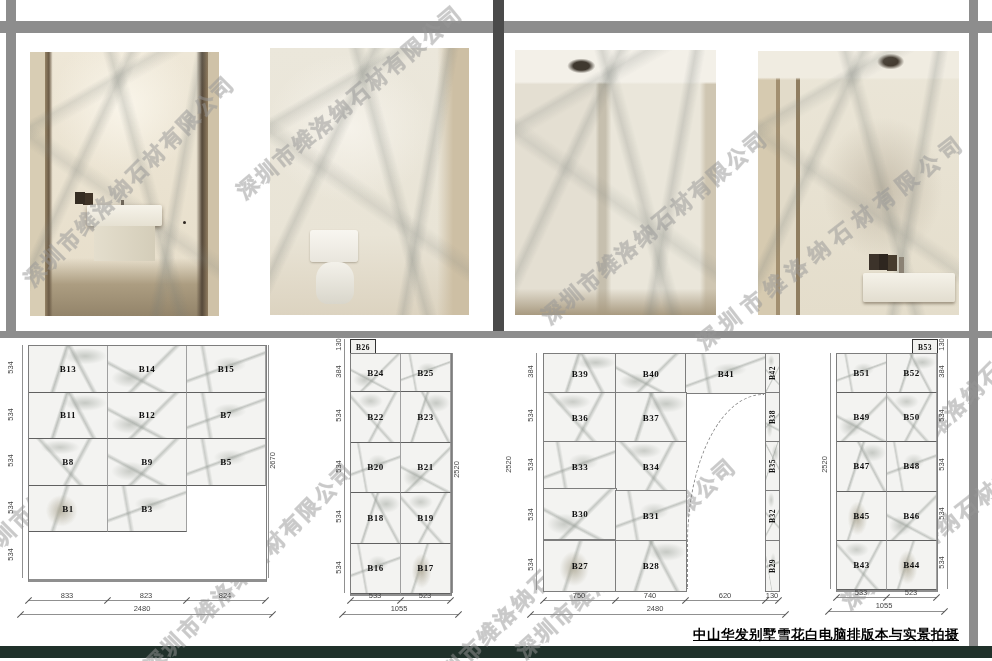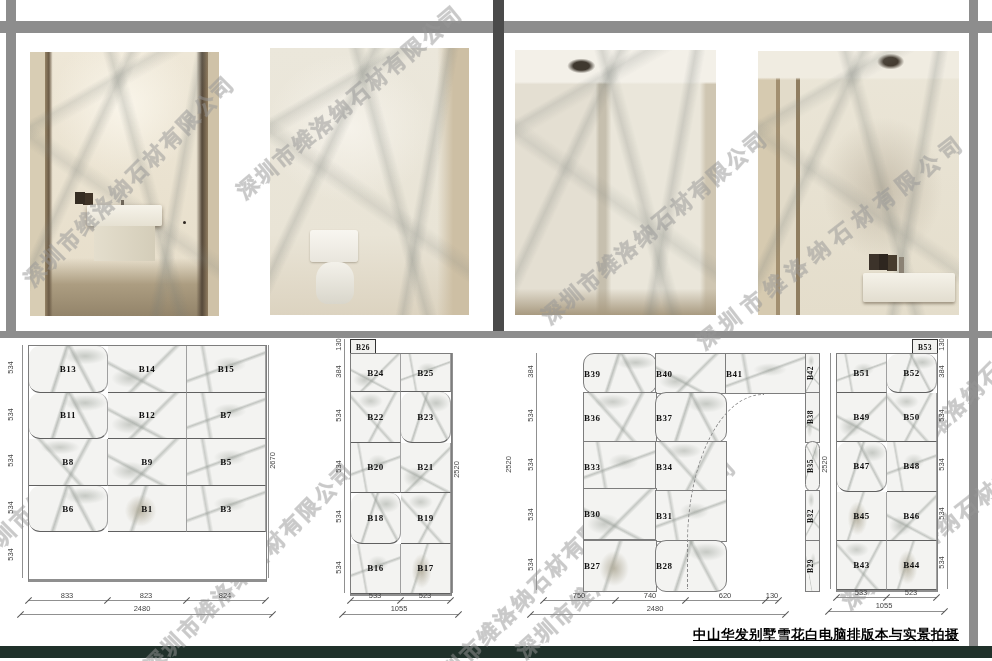--- a/index.html
+++ b/index.html
@@ -64,23 +64,23 @@
   .rot38{transform:rotate(-38deg);}
   .wide{letter-spacing:7px;}
 
   
   .grid{position:absolute;display:grid;border:1px solid #7d7d7d;background:#fff;}
   #d1-grid{left:28px;top:345px;width:237px;height:233px;grid-template-columns:1fr 1fr 1fr;grid-template-rows:repeat(5,1fr);border-bottom:3px solid #8f8f8f;}
   #d2-grid{left:350px;top:353px;width:100px;height:240px;grid-template-columns:1fr 1fr;grid-template-rows:38px 1fr 1fr 1fr 1fr;border-bottom:2px solid #8f8f8f;}
   #d4-grid{left:836px;top:353px;width:100px;height:236px;grid-template-columns:1fr 1fr;grid-template-rows:39px 1fr 1fr 1fr 1fr;border-bottom:2px solid #8f8f8f;}
   .cell{position:relative;border-right:1px solid #a0a0a0;border-bottom:1px solid #606060;
         display:flex;align-items:center;justify-content:center;}
-  .acell{position:absolute;border:1px solid #7d7d7d;display:flex;align-items:center;margin-left:40px;}
+  .acell{position:absolute;border:1px solid #7d7d7d;display:flex;align-items:center;justify-content:center;}
   .marble{background-color:#f3f3f1;}
-  .m0{background-image:linear-gradient(108deg,transparent 38%,rgba(148,154,148,.55) 41%,transparent 45%),linear-gradient(62deg,transparent 60%,rgba(138,144,138,.45) 63%,transparent 67%),radial-gradient(ellipse 40% 26% at 72% 22%,rgba(160,166,158,.55),transparent 70%);border-radius:11px;}
+  .m0{background-image:linear-gradient(108deg,transparent 38%,rgba(148,154,148,.55) 41%,transparent 45%),linear-gradient(62deg,transparent 60%,rgba(138,144,138,.45) 63%,transparent 67%),radial-gradient(ellipse 40% 26% at 72% 22%,rgba(160,166,158,.55),transparent 70%);}
   .m1{background-image:linear-gradient(28deg,transparent 30%,rgba(150,156,150,.5) 33%,transparent 37%),linear-gradient(135deg,transparent 52%,rgba(140,147,140,.45) 55%,transparent 59%),radial-gradient(ellipse 34% 30% at 28% 70%,rgba(158,163,155,.5),transparent 70%);}
   .m2{background-image:linear-gradient(160deg,transparent 44%,rgba(146,152,146,.5) 47%,transparent 51%),linear-gradient(80deg,transparent 24%,rgba(140,146,140,.4) 27%,transparent 31%),radial-gradient(ellipse 30% 24% at 55% 40%,rgba(162,167,159,.45),transparent 70%);}
   .m3{background-image:linear-gradient(118deg,transparent 56%,rgba(148,154,148,.5) 59%,transparent 63%),linear-gradient(48deg,transparent 40%,rgba(138,145,138,.42) 43%,transparent 47%),radial-gradient(ellipse 36% 22% at 40% 18%,rgba(160,165,157,.5),transparent 70%);}
   .blob{background-image:radial-gradient(ellipse 30% 52% at 42% 55%,rgba(168,162,142,.75),transparent 68%),linear-gradient(108deg,transparent 38%,rgba(148,154,148,.5) 41%,transparent 45%);}
   .plabel{font-family:"Liberation Serif",serif;font-weight:700;font-size:9px;color:#111;letter-spacing:.5px;}
   .plabel-sm{font-size:7.5px;}
   .plabel-v{writing-mode:vertical-rl;transform:rotate(180deg);}
   .cornerbox{position:absolute;border:1px solid #333;background:#f1f1ef;display:flex;align-items:center;justify-content:center;}
 
   .dim{position:absolute;font-size:7.5px;color:#444;transform:translateX(-50%);white-space:nowrap;}
@@ -159,23 +159,20 @@
         <span class="plabel">B7</span>
       </div>
     <div class="cell marble m3">
         <span class="plabel">B8</span>
       </div>
     <div class="cell marble m1">
         <span class="plabel">B9</span>
       </div>
     <div class="cell marble m2">
         <span class="plabel">B5</span>
-      </div>
-    <div class="cell marble m0">
-        <span class="plabel">B6</span>
       </div>
     <div class="cell marble blob">
         <span class="plabel">B1</span>
       </div>
     <div class="cell marble m2">
         <span class="plabel">B3</span>
       </div>
   </div>
   <div class="rail" style="left:22px;top:345px;width:1px;height:233px"></div>
   <span class="vdim" style="left:-7px;top:363px">534</span>

